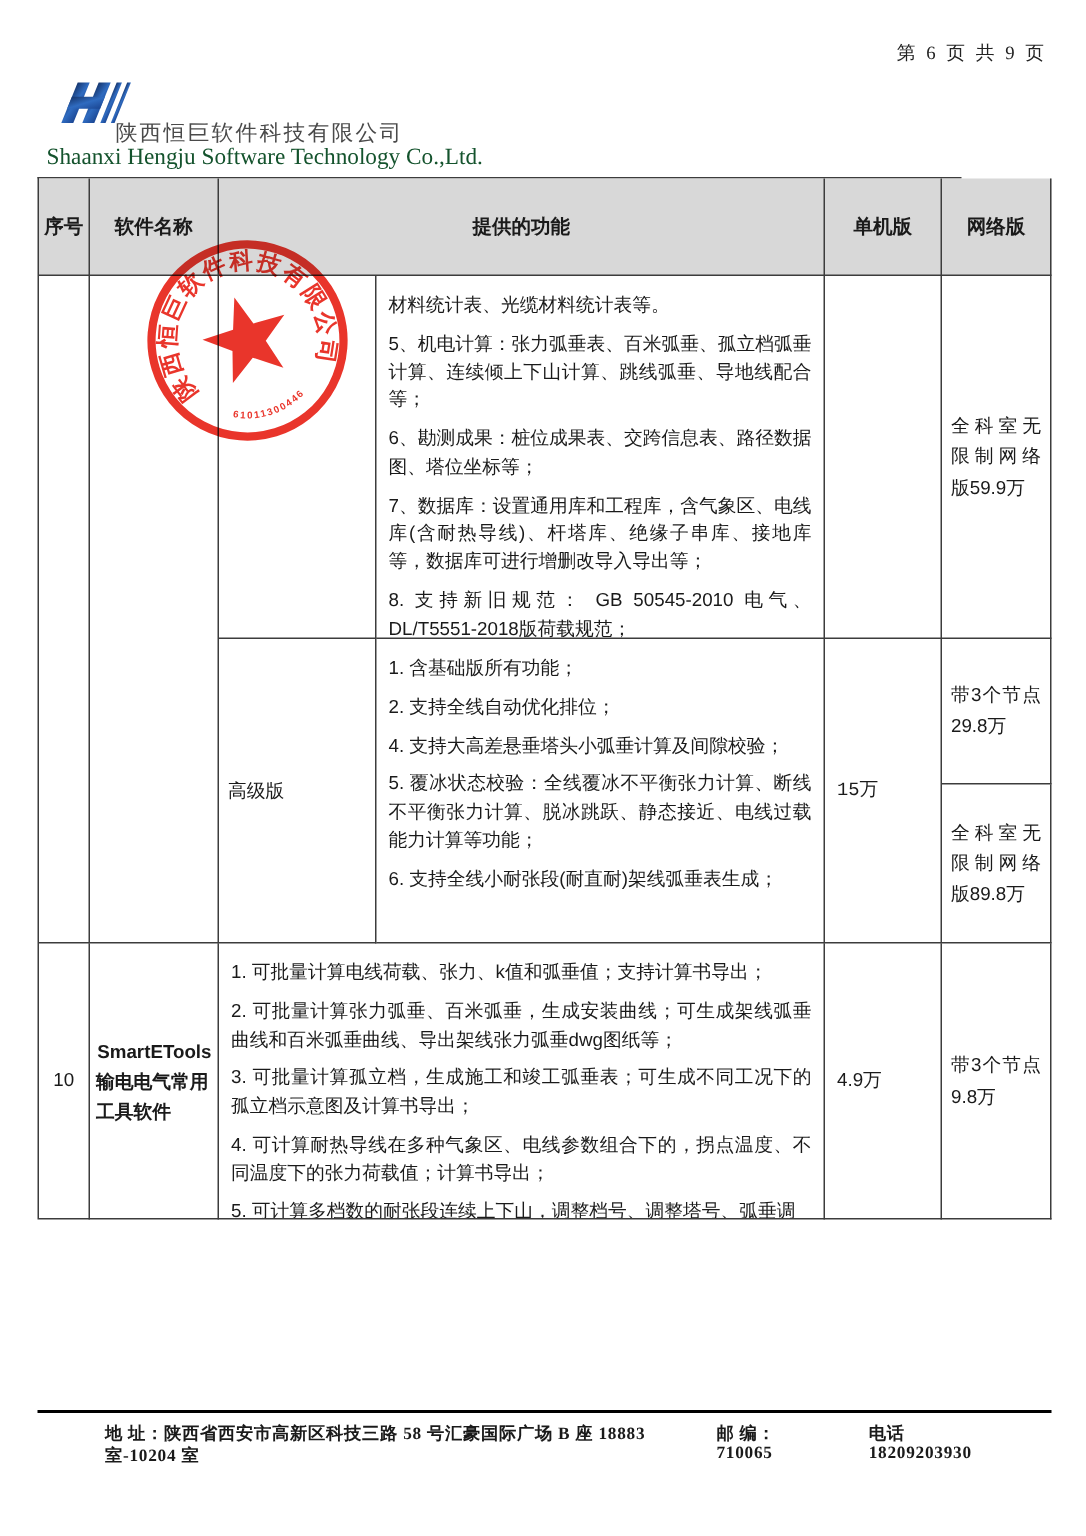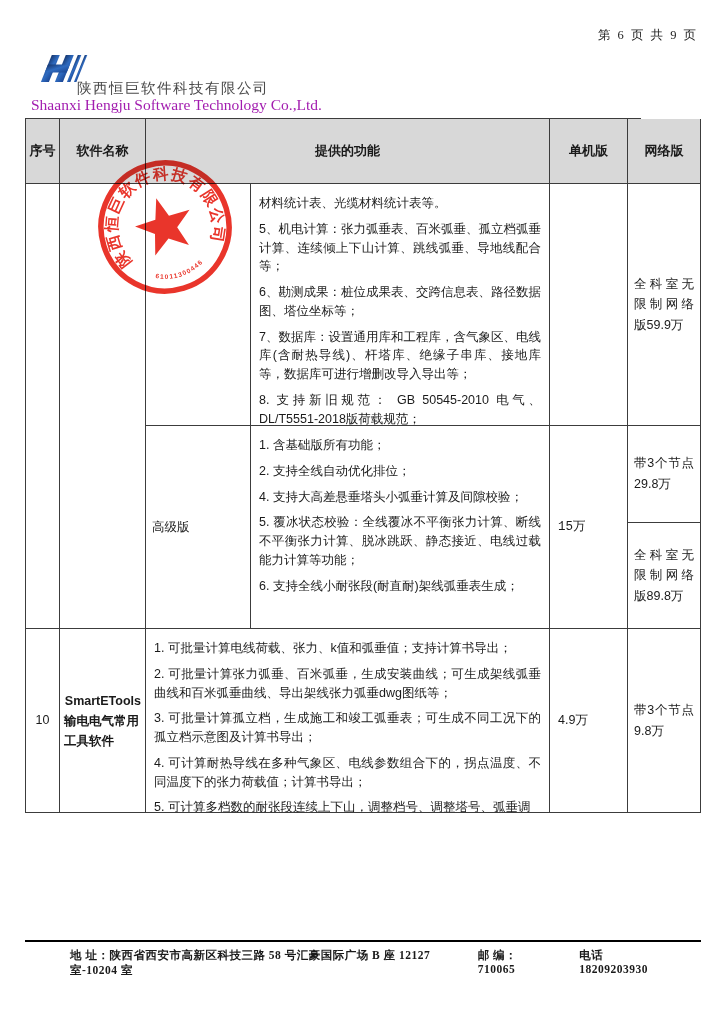--- a/index.html
+++ b/index.html
@@ -21,21 +21,21 @@
     position:absolute;top:27px;right:26px;
     font-family:"Liberation Serif",serif;font-size:12.5px;letter-spacing:2px;color:#222;
   }
   .logo{position:absolute;left:40px;top:52px;width:60px;height:34px;}
   .company-cn{
     position:absolute;left:77px;top:79px;
     font-family:"Liberation Serif",serif;font-size:14.5px;letter-spacing:1.5px;color:#4a4a4a;
   }
   .company-en{
     position:absolute;left:31px;top:96px;
-    font-family:"Liberation Serif",serif;font-size:15.5px;color:#a21caf;
+    font-family:"Liberation Serif",serif;font-size:15.5px;color:#14532d;
   }
 
   
   .pricing-table{
     position:absolute;left:25px;top:118px;width:616px;
     display:grid;
     grid-template-columns:34px 86px 105px 299px 78px 73px;
     grid-template-rows:65px 242px 97px 106px 184px;
     border-top:1px solid var(--border-col);
     border-left:1px solid var(--border-col);
@@ -206,16 +206,16 @@
       <path id="sealBottom" d="M 48,119 A 52,52 0 0 0 100,119" fill="none"></path>
       <text font-size="6.5" font-weight="bold" letter-spacing="1.2" font-family="Liberation Sans, sans-serif">
         <textPath href="#sealBottom" startOffset="2">6101130044630</textPath>
       </text>
     </g>
   </svg>
 </div>
 
 <div class="footer-rule"></div>
 <div class="footer">
-  <span class="addr">地 址：陕西省西安市高新区科技三路 58 号汇豪国际广场 B 座 12127 室-10204 室</span>
+  <span class="addr">地 址：陕西省西安市高新区科技三路 58 号汇豪国际广场 B 座 18883 室-10204 室</span>
   <span class="postal">邮 编：710065</span>
   <span class="phone">电话 18209203930</span>
 </div>
 
 </body></html>

